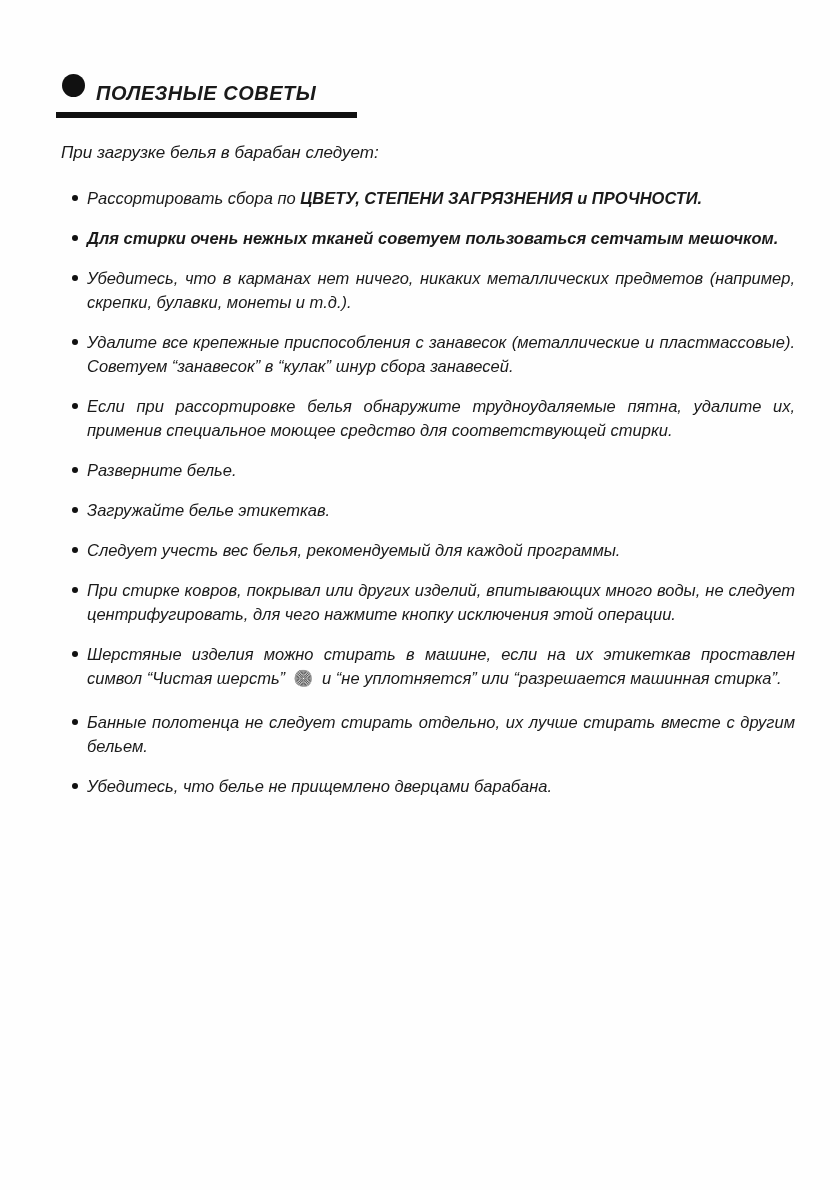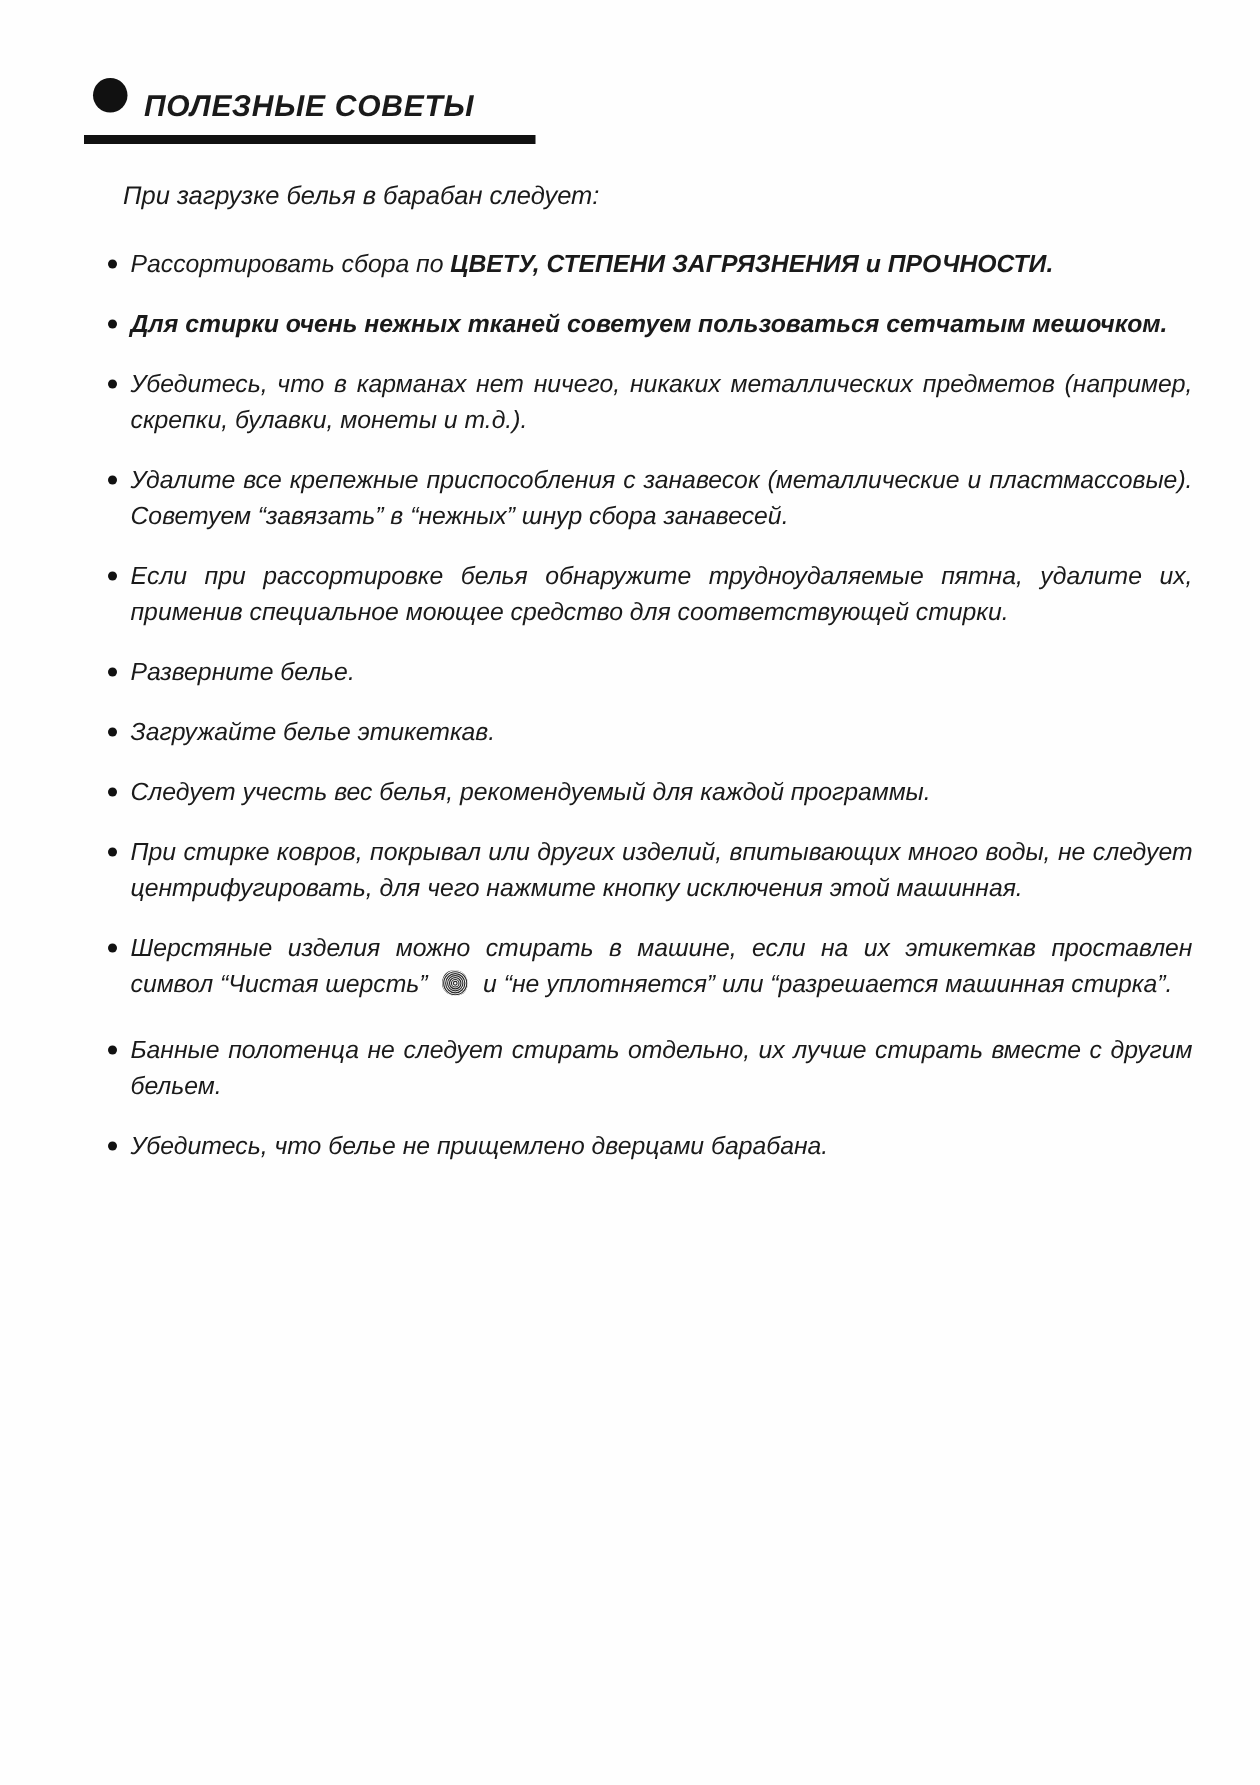--- a/index.html
+++ b/index.html
@@ -5,42 +5,42 @@
   html, body { margin: 0; padding: 0; }
   body {
     width: 840px;
     height: 1190px;
     background: #fefefe;
     font-family: "Liberation Sans", sans-serif;
     font-style: italic;
     color: #1a1a1a;
     overflow: hidden;
   }
-  .page { padding: 52px 45px 0 57px; box-sizing: border-box; width: 817px; }
+  .page { padding: 74px 45px 0 57px; box-sizing: border-box; width: 817px; }
 
   
   .hdr { position: relative; }
   .hdr-row { display: flex; align-items: flex-start; }
   .hdr-dot {
     width: 23px; height: 23px; border-radius: 50%;
     background: #111; margin-left: 5px; flex: 0 0 auto;
   }
   .hdr-title {
     margin: 8px 0 0 11px;
     font-size: 20px; font-weight: bold; font-style: italic;
     letter-spacing: 0.5px;
   }
   .hdr-bar {
     width: 301px; height: 6px; background: #111;
     margin: 7px 0 0 -1px;
   }
 
   
   .intro {
-    margin: 25px 0 0 25px;
+    margin: 25px 0 0 4px;
     font-size: 17px;
   }
 
   
   ul.tips {
     list-style: none;
     margin: 23px 0 0 0;
     padding: 0 0 0 15px;
   }
   ul.tips li {
@@ -92,21 +92,21 @@
     </li>
 
     <li>
       <span class="blt"></span>
       <span>Убедитесь, что в карманах нет ничего, никаких металлических предметов (например, скрепки, булавки, монеты и т.д.).</span>
     </li>
 
 
     <li>
       <span class="blt"></span>
-      <span>Удалите все крепежные приспособления с занавесок (металлические и пластмассовые). Советуем “завязать” в “нежных” шнур сбора занавесей.</span>
+      <span>Удалите все крепежные приспособления с занавесок (металлические и пластмассовые). Советуем “занавесок” в “кулак” шнур сбора занавесей.</span>
     </li>
 
     <li>
       <span class="blt"></span>
       <span>Если при рассортировке белья обнаружите трудноудаляемые пятна, удалите их, применив специальное моющее средство для соответствующей стирки.</span>
     </li>
 
     <li>
       <span class="blt"></span>
       <span>Разверните белье.</span>
@@ -117,21 +117,21 @@
       <span>Загружайте белье этикеткав.</span>
     </li>
 
     <li>
       <span class="blt"></span>
       <span>Следует учесть вес белья, рекомендуемый для каждой программы.</span>
     </li>
 
     <li>
       <span class="blt"></span>
-      <span>При стирке ковров, покрывал или других изделий, впитывающих много воды, не следует центрифугировать, для чего нажмите кнопку исключения этой машинная.</span>
+      <span>При стирке ковров, покрывал или других изделий, впитывающих много воды, не следует центрифугировать, для чего нажмите кнопку исключения этой операции.</span>
     </li>
 
     <li>
       <span class="blt"></span>
       <span>Шерстяные изделия можно стирать в машине, если на их этикеткав проставлен символ “Чистая шерсть”</span><span class="wool"><svg width="21" height="19" viewBox="0 0 24 22">
         <defs>
               <clipPath id="wmclip">
                 <path d="M12 1 C18.5 1 22.5 6.5 21.5 13 C20.5 19.5 14.5 22 8.5 20 C2.5 18 0.5 12 2.5 7 C4.5 2 7.5 1 12 1 Z"></path>
               </clipPath>
             </defs>

